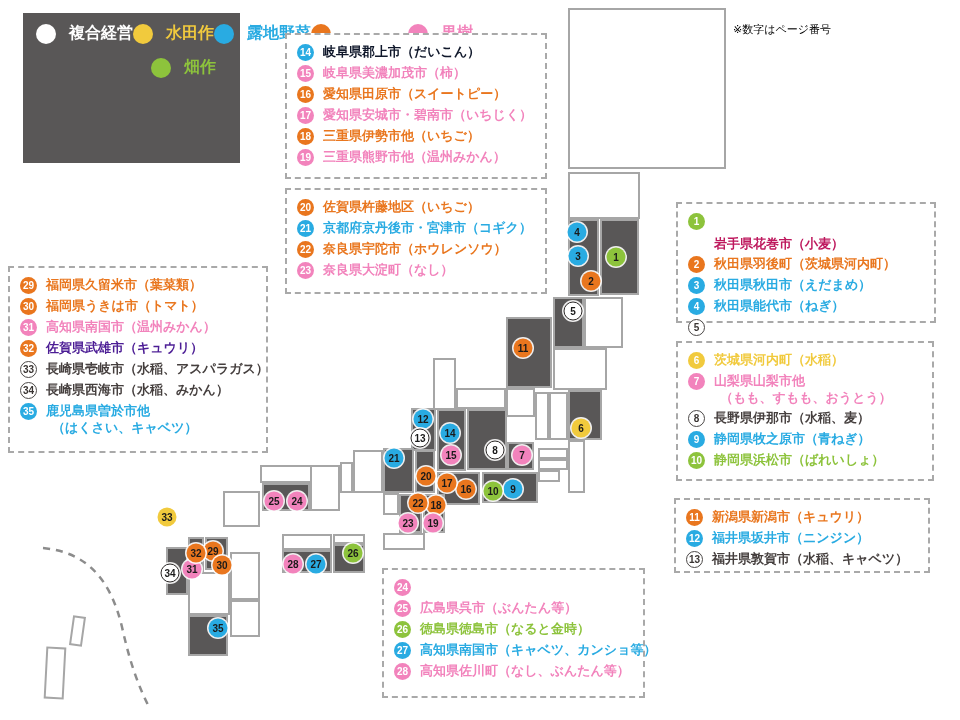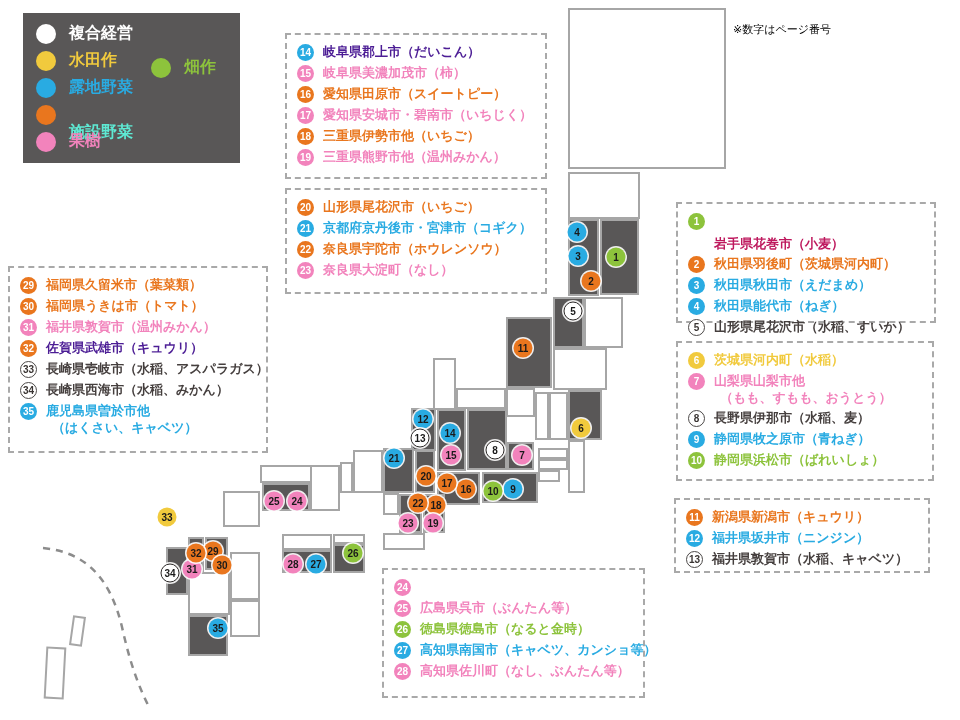--- a/index.html
+++ b/index.html
@@ -1,20 +1,20 @@
 <!DOCTYPE html>
 <html><head>
 <meta charset="utf-8">
 <style>
   html,body{margin:0;padding:0;background:#ffffff;}
   #stage{position:relative;width:960px;height:720px;overflow:hidden;background:#ffffff;
          font-family:"Liberation Sans","DejaVu Sans",sans-serif;}
   
   #legend{position:absolute;left:23px;top:13px;width:217px;height:150px;background:#595757;}
-  .legend-col1{position:absolute;left:13px;top:7px;display:flex;flex-direction:column;}
+  .legend-col1{position:absolute;left:13px;top:7px;display:flex;flex-direction:row;}
   .legend-row{display:flex;align-items:center;height:27px;}
   .legend-dot{width:20px;height:20px;border-radius:50%;margin-right:13px;flex:0 0 auto;}
   .legend-label{font-size:16px;font-weight:bold;white-space:nowrap;}
   .legend-col2{position:absolute;left:128px;top:41px;}
   
   #note{position:absolute;left:733px;top:22px;font-size:11px;color:#000;}
   
   .rbox{position:absolute;border:2px dashed #a9a9a9;background:#ffffff;box-sizing:border-box;
         padding:5px 8px 2px 10px;z-index:5;}
   #box-tokai{left:285px;top:33px;width:262px;height:146px;}
@@ -170,21 +170,21 @@
           <div class="legend-label" style="color: rgb(141, 195, 60);">畑作</div>
         </div>
       </div>
   </div>
 
   <div id="note">※数字はページ番号</div>
 
   <div class="rbox" id="box-tokai">
       <div class="rrow">
         <div class="list-badge" style="background: rgb(41, 171, 226);">14</div>
-        <div class="rtext" style="color: #4c1d95;">
+        <div class="rtext" style="color: #0f172a;">
           <div class="l1">岐阜県郡上市（だいこん）</div>
         </div>
       </div>
       <div class="rrow">
         <div class="list-badge" style="background: rgb(242, 131, 188);">15</div>
         <div class="rtext" style="color: rgb(242, 131, 188);">
           <div class="l1">岐阜県美濃加茂市（柿）</div>
         </div>
       </div>
       <div class="rrow">
@@ -209,21 +209,21 @@
         <div class="list-badge" style="background: rgb(242, 131, 188);">19</div>
         <div class="rtext" style="color: rgb(242, 131, 188);">
           <div class="l1">三重県熊野市他（温州みかん）</div>
         </div>
       </div>
     </div>
   <div class="rbox" id="box-kinki">
       <div class="rrow">
         <div class="list-badge" style="background: rgb(233, 118, 30);">20</div>
         <div class="rtext" style="color: rgb(233, 118, 30);">
-          <div class="l1">山形県尾花沢市（いちご）</div>
+          <div class="l1">佐賀県杵藤地区（いちご）</div>
         </div>
       </div>
       <div class="rrow">
         <div class="list-badge" style="background: rgb(41, 171, 226);">21</div>
         <div class="rtext" style="color: rgb(41, 171, 226);">
           <div class="l1">京都府京丹後市・宮津市（コギク）</div>
         </div>
       </div>
       <div class="rrow">
         <div class="list-badge" style="background: rgb(233, 118, 30);">22</div>
@@ -258,23 +258,20 @@
         </div>
       </div>
       <div class="rrow">
         <div class="list-badge" style="background: rgb(41, 171, 226);">4</div>
         <div class="rtext" style="color: rgb(41, 171, 226);">
           <div class="l1">秋田県能代市（ねぎ）</div>
         </div>
       </div>
       <div class="rrow">
         <div class="list-badge is-white">5</div>
-        <div class="rtext" style="color: rgb(69, 63, 62);">
-          <div class="l1">山形県尾花沢市（水稲、すいか）</div>
-        </div>
       </div>
     </div>
   <div class="rbox" id="box-kanto">
       <div class="rrow">
         <div class="list-badge" style="background: rgb(241, 202, 61);">6</div>
         <div class="rtext" style="color: rgb(241, 202, 61);">
           <div class="l1">茨城県河内町（水稲）</div>
         </div>
       </div>
       <div class="rrow">
@@ -332,21 +329,21 @@
       </div>
       <div class="rrow">
         <div class="list-badge" style="background: rgb(233, 118, 30);">30</div>
         <div class="rtext" style="color: rgb(233, 118, 30);">
           <div class="l1">福岡県うきは市（トマト）</div>
         </div>
       </div>
       <div class="rrow">
         <div class="list-badge" style="background: rgb(242, 131, 188);">31</div>
         <div class="rtext" style="color: rgb(242, 131, 188);">
-          <div class="l1">福井県敦賀市（温州みかん）</div>
+          <div class="l1">高知県南国市（温州みかん）</div>
         </div>
       </div>
       <div class="rrow">
         <div class="list-badge" style="background: rgb(233, 118, 30);">32</div>
         <div class="rtext" style="color: #4c1d95; font-family: Liberation Serif, serif;">
           <div class="l1">佐賀県武雄市（キュウリ）</div>
         </div>
       </div>
       <div class="rrow">
         <div class="list-badge is-white">33</div>

